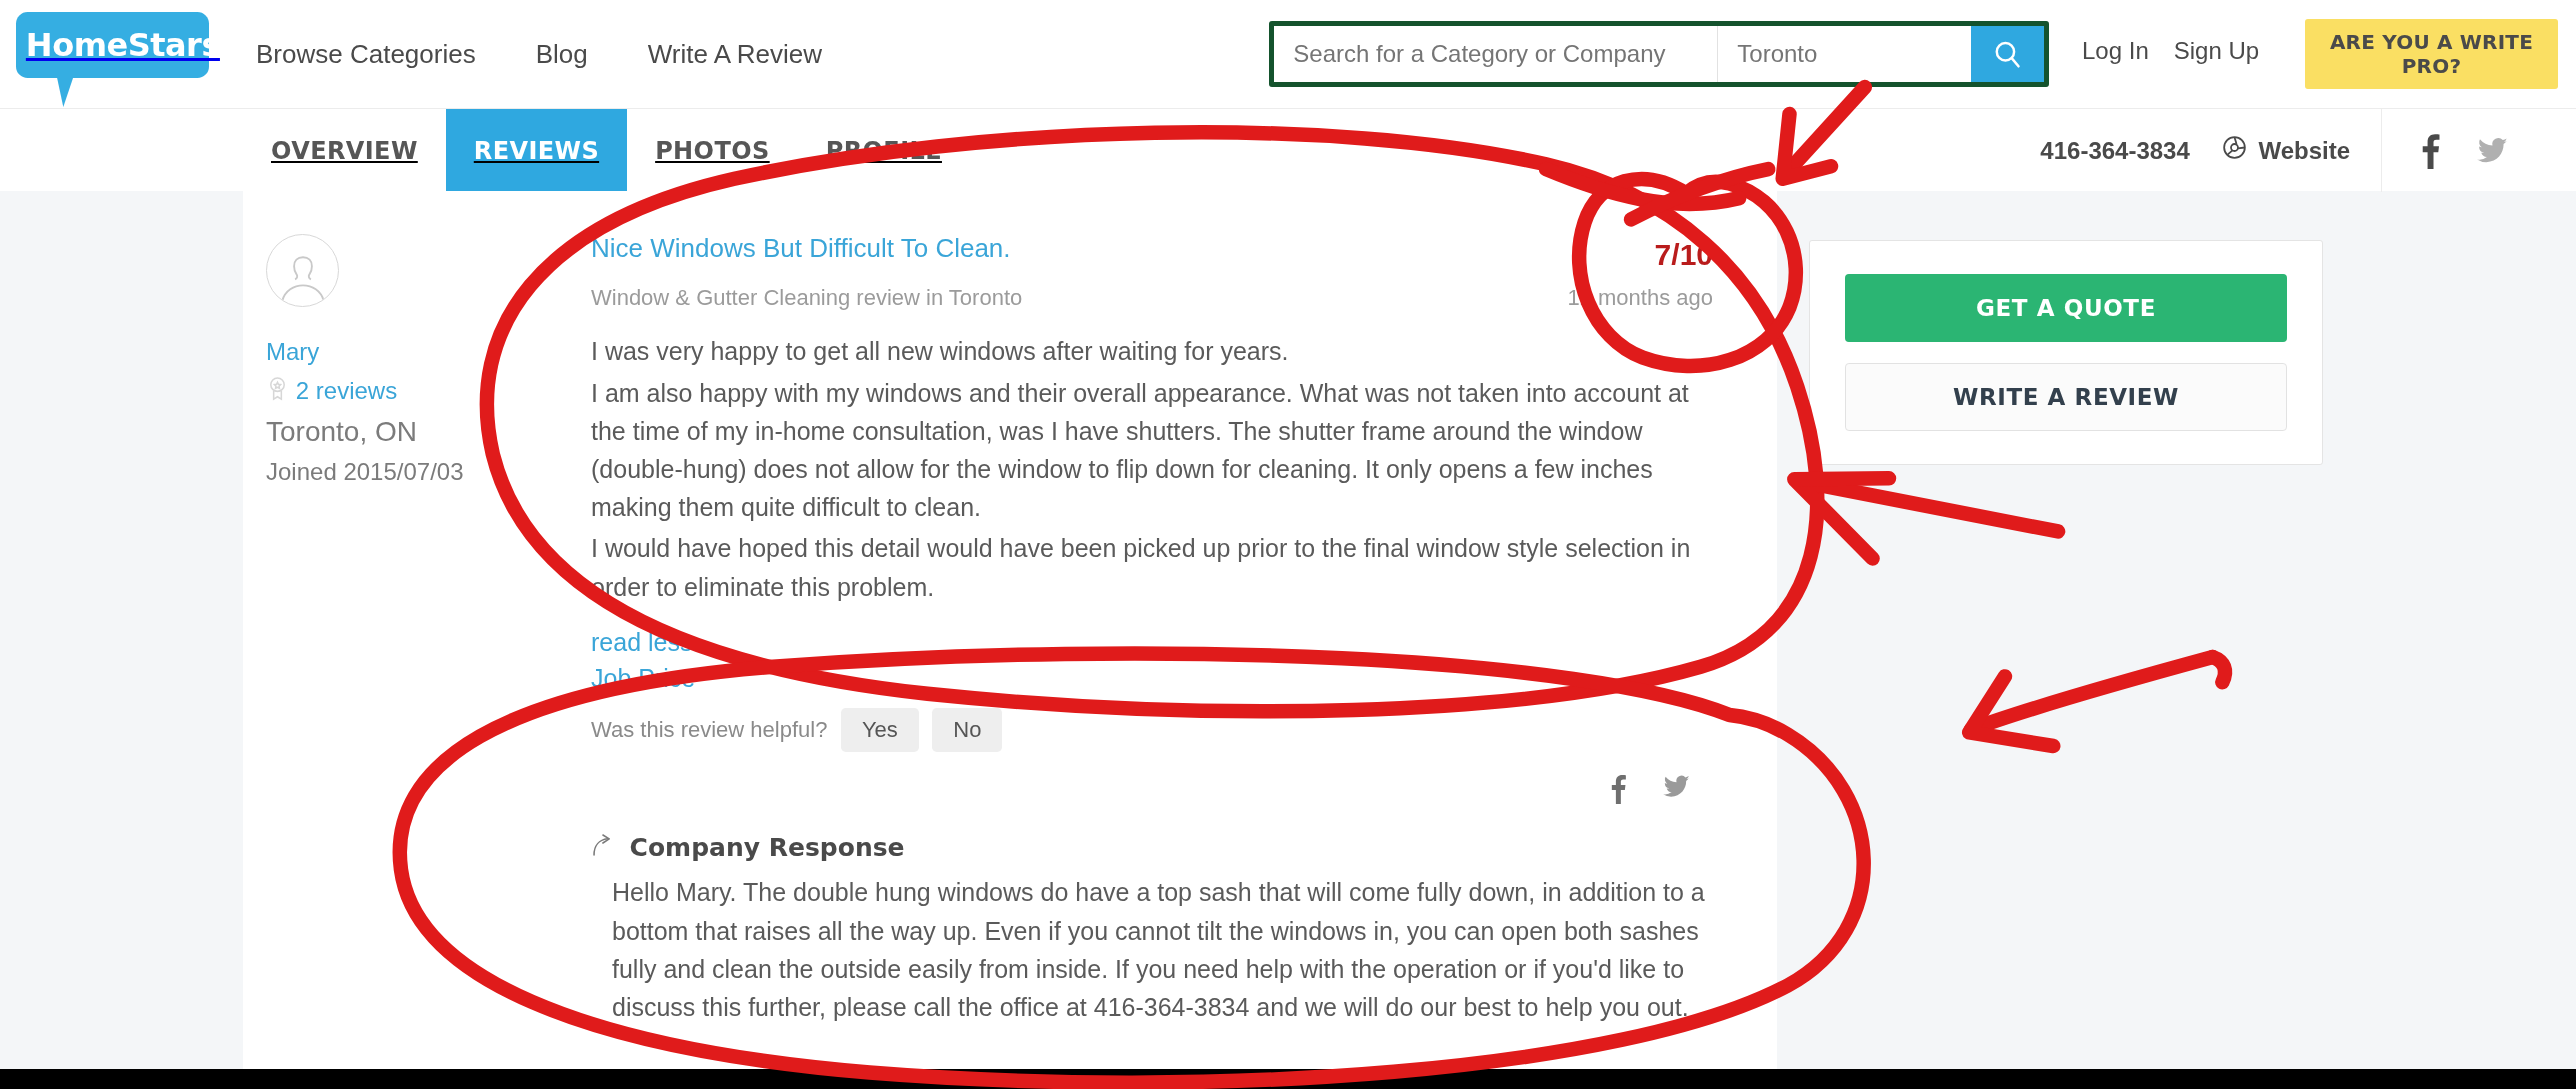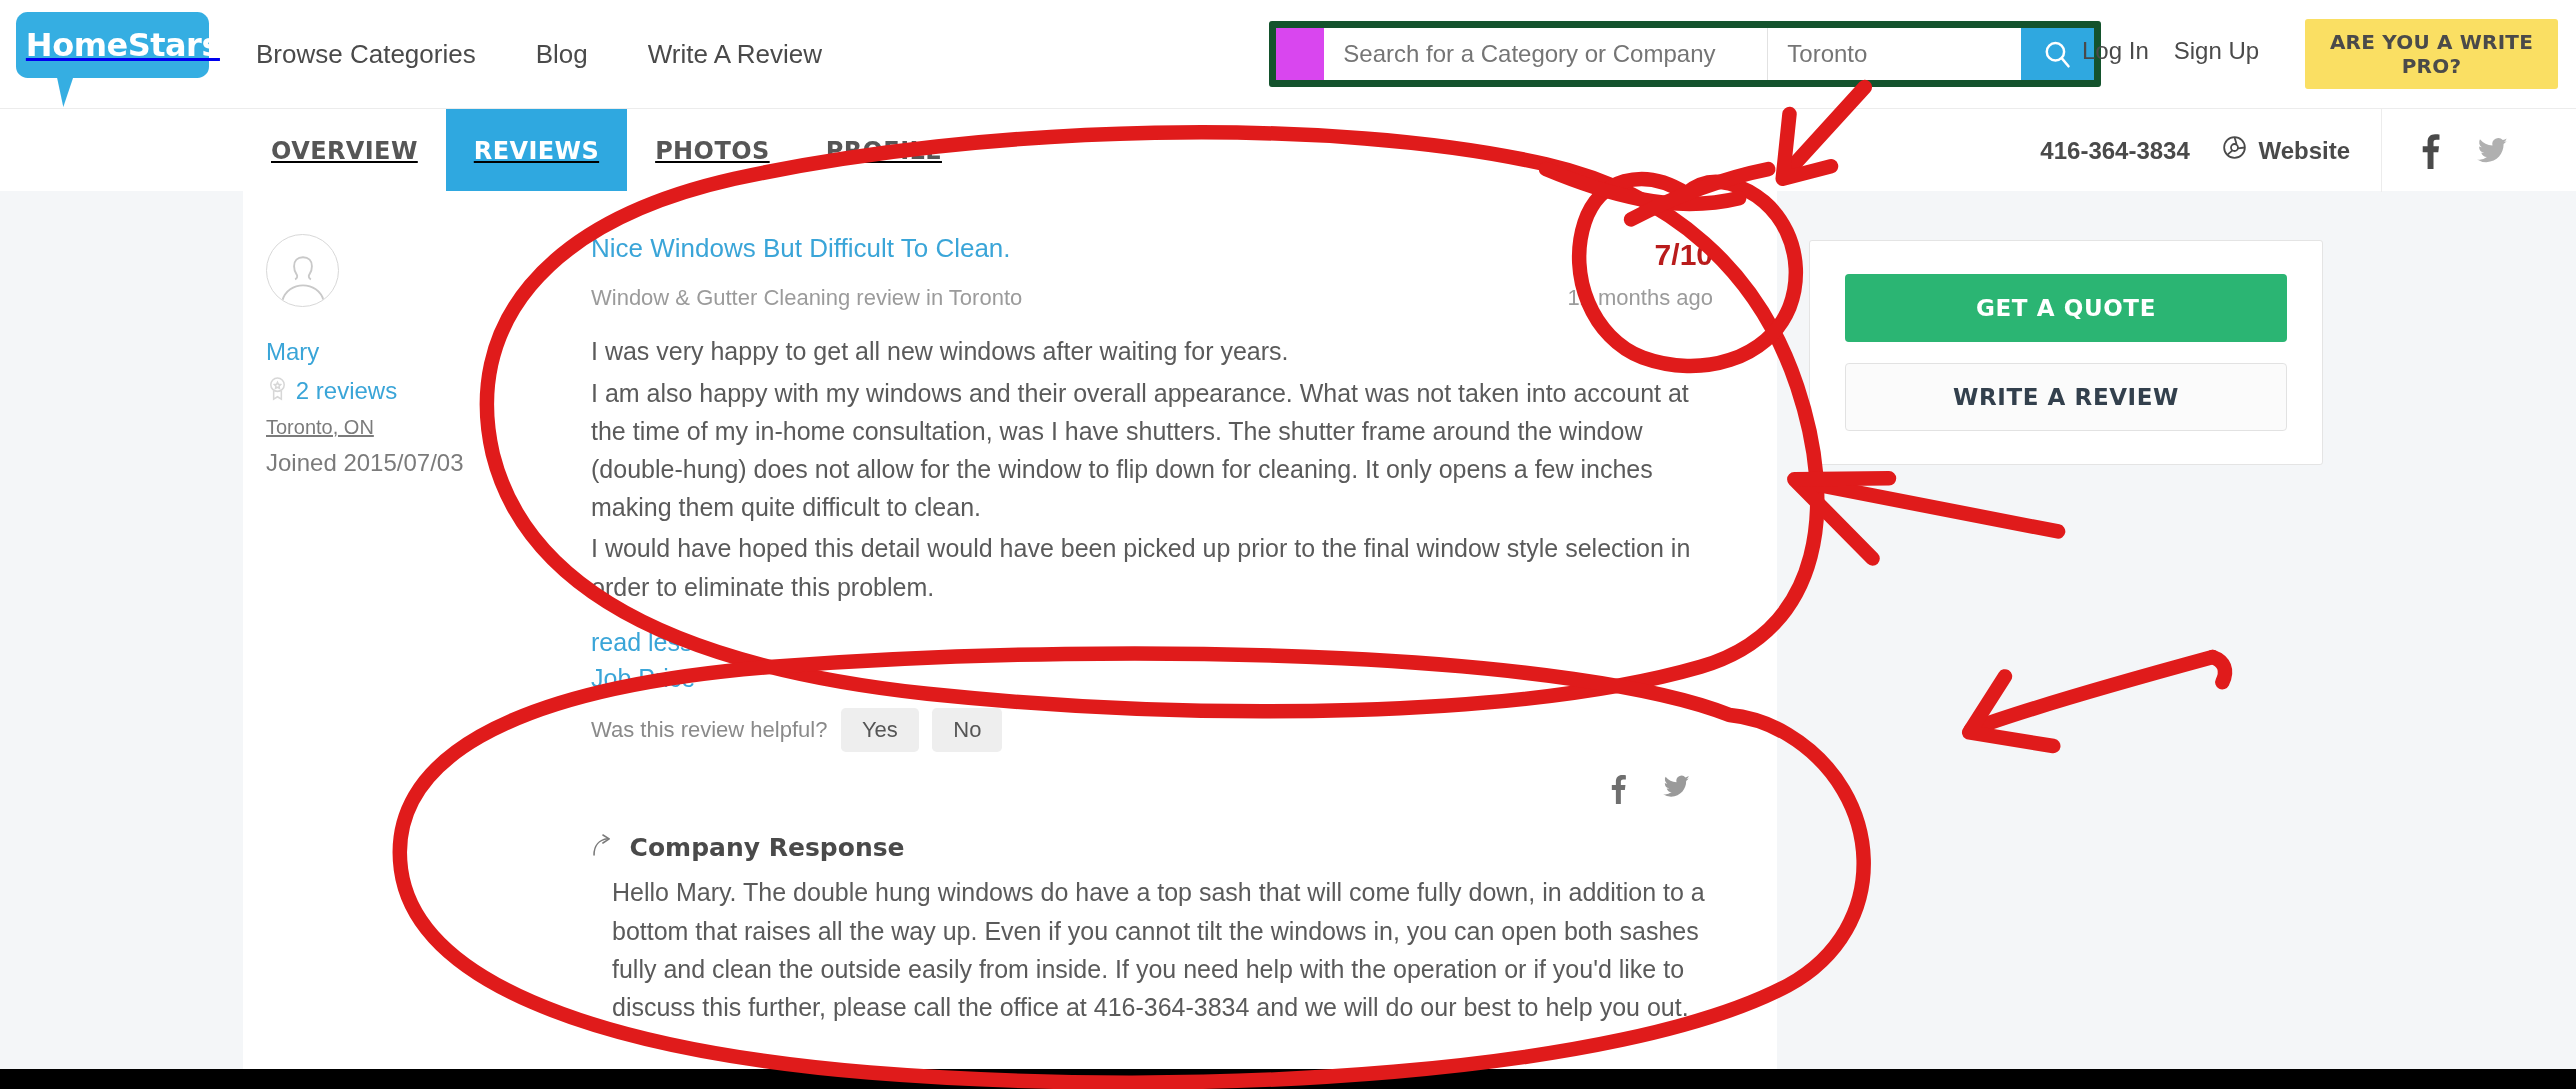--- a/index.html
+++ b/index.html
@@ -39,23 +39,22 @@
   }
   .mainnav { position: absolute; left: 256px; top: 0; height: 108px; display: flex; align-items: center; }
   .mainnav a {
     color: #4a4a4a; font-size: 26px; text-decoration: none;
     margin-right: 60px; white-space: nowrap;
   }
 
   .searchwrap {
     position: absolute; left: 1269px; top: 21px;
     height: 66px; display: flex; align-items: stretch;
-    border: 7px solid #14532d; background: #d946ef; border-radius: 2.9px;
+    border: 5px solid #14532d; background: #b91c1c; border-radius: 2.9px;
     overflow: hidden;
-    padding-left: 48px;
   }
   .search-cat {
     width: 443px; border: none; outline: none; background: #fff;
     font-size: 24px; color: #9b9b9b; padding: 0 19.3px;
     font-family: "Liberation Sans", sans-serif;
   }
   .search-divider { width: 1px; background: #e2e2e2; }
   .search-loc {
     width: 253px; border: none; outline: none; background: #fff;
     font-size: 24px; color: #9b9b9b; padding: 0 19.3px;
@@ -122,21 +121,21 @@
     justify-content: center; overflow: hidden; background: #fff;
   }
   .reviewer-name {
     display: block; margin-top: 31px; color: #3aa5d8;
     font-size: 24px; text-decoration: none;
   }
   .reviewer-reviews {
     display: flex; align-items: center; gap: 6.8px; margin-top: 9.7px;
     color: #3aa5d8; font-size: 24px; text-decoration: none;
   }
-  .reviewer-loc { margin-top: 9.7px; color: #7b7b7b; font-size: 20px; text-decoration: underline; }
+  .reviewer-loc { margin-top: 9.7px; color: #7b7b7b; font-size: 28px; }
   .reviewer-joined { margin-top: 9.7px; color: #7b7b7b; font-size: 24px; }
 
   .review-main { margin-left: 348px; margin-right: 64px; }
   .review-head { display: flex; align-items: flex-start; justify-content: space-between; }
   .review-title {
     color: #3aa5d8; font-size: 26px; text-decoration: none; line-height: 1.1;
   }
   .review-score { font-size: 30px; font-weight: bold; color: #b91c1c; white-space: nowrap; padding-top: 3.9px; }
   .review-sub { display: flex; align-items: center; justify-content: space-between; margin-top: 13.5px; }
   .review-cat { color: #9b9b9b; font-size: 22px; }

